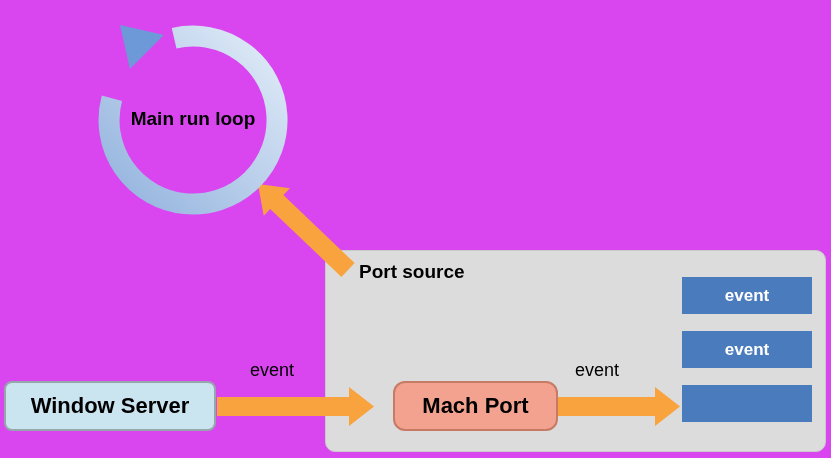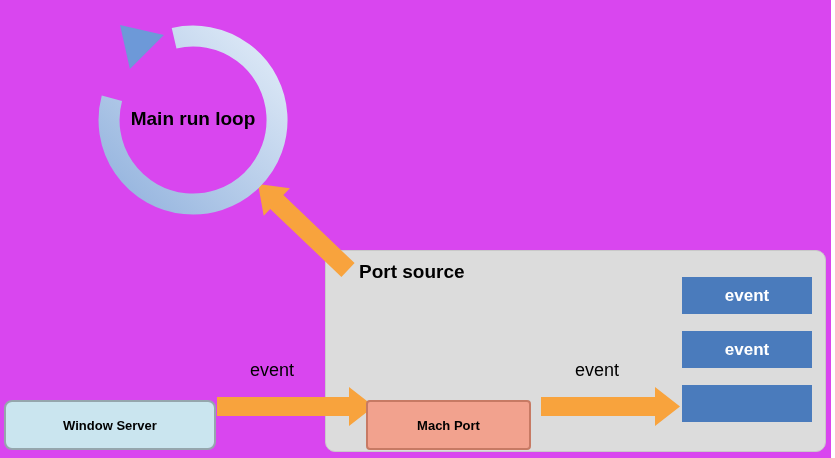--- a/index.html
+++ b/index.html
@@ -48,36 +48,35 @@
     font-size: 18px;
     transform: translateX(-50%);
     white-space: nowrap;
   }
   .arrow-label.a1 { left: 272px; top: 360px; }
   .arrow-label.a2 { left: 597px; top: 360px; }
 
   .node {
     position: absolute; z-index: 3;
     display: flex; align-items: center; justify-content: center;
-    font-weight: bold; font-size: 13px;
+    font-weight: bold; font-size: 22px;
     box-sizing: border-box;
     white-space: nowrap;
-    margin-top: 19px;
   }
   .window-server {
     left: 4px; top: 381px; width: 212px; height: 50px;
     background: var(--window-server-fill, #CAE5EF);
     border: 2px solid var(--window-server-border, #95A6AD);
     border-radius: 8px;
   }
   .mach-port {
-    left: 366px; top: 381px; width: 165px; height: 50px;
+    left: 393px; top: 381px; width: 165px; height: 50px;
     background: var(--mach-port-fill, #F2A28E);
     border: 2px solid var(--mach-port-border, #C77A64);
-    border-radius: 4px;
+    border-radius: 12px;
   }
   .event-box {
     position: absolute; z-index: 3;
     left: 682px; width: 130px; height: 37px;
     background: var(--event-box-blue, #4A7BBC);
     color: var(--event-box-text, #fff);
     display: flex; align-items: center; justify-content: center;
     font-weight: bold; font-size: 17px;
   }
   .event-box.q0 { top: 277px; }

